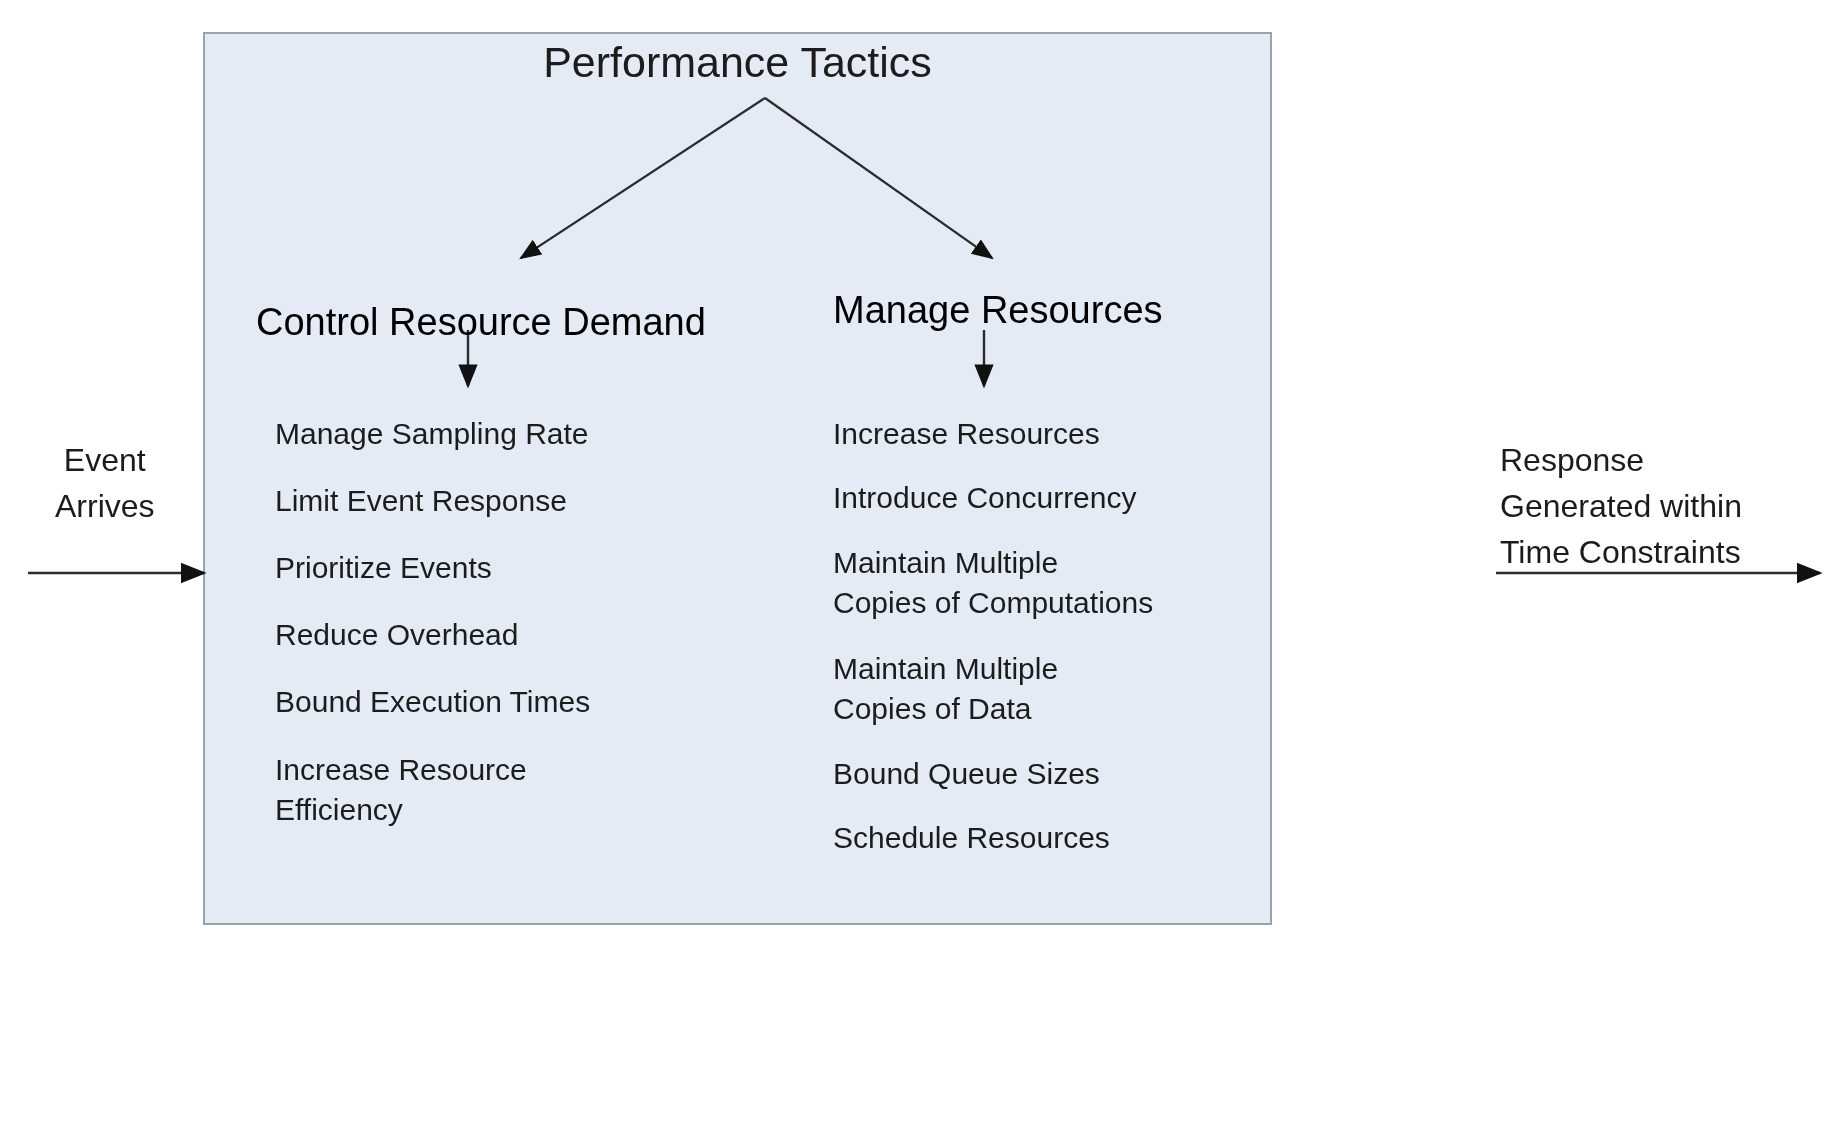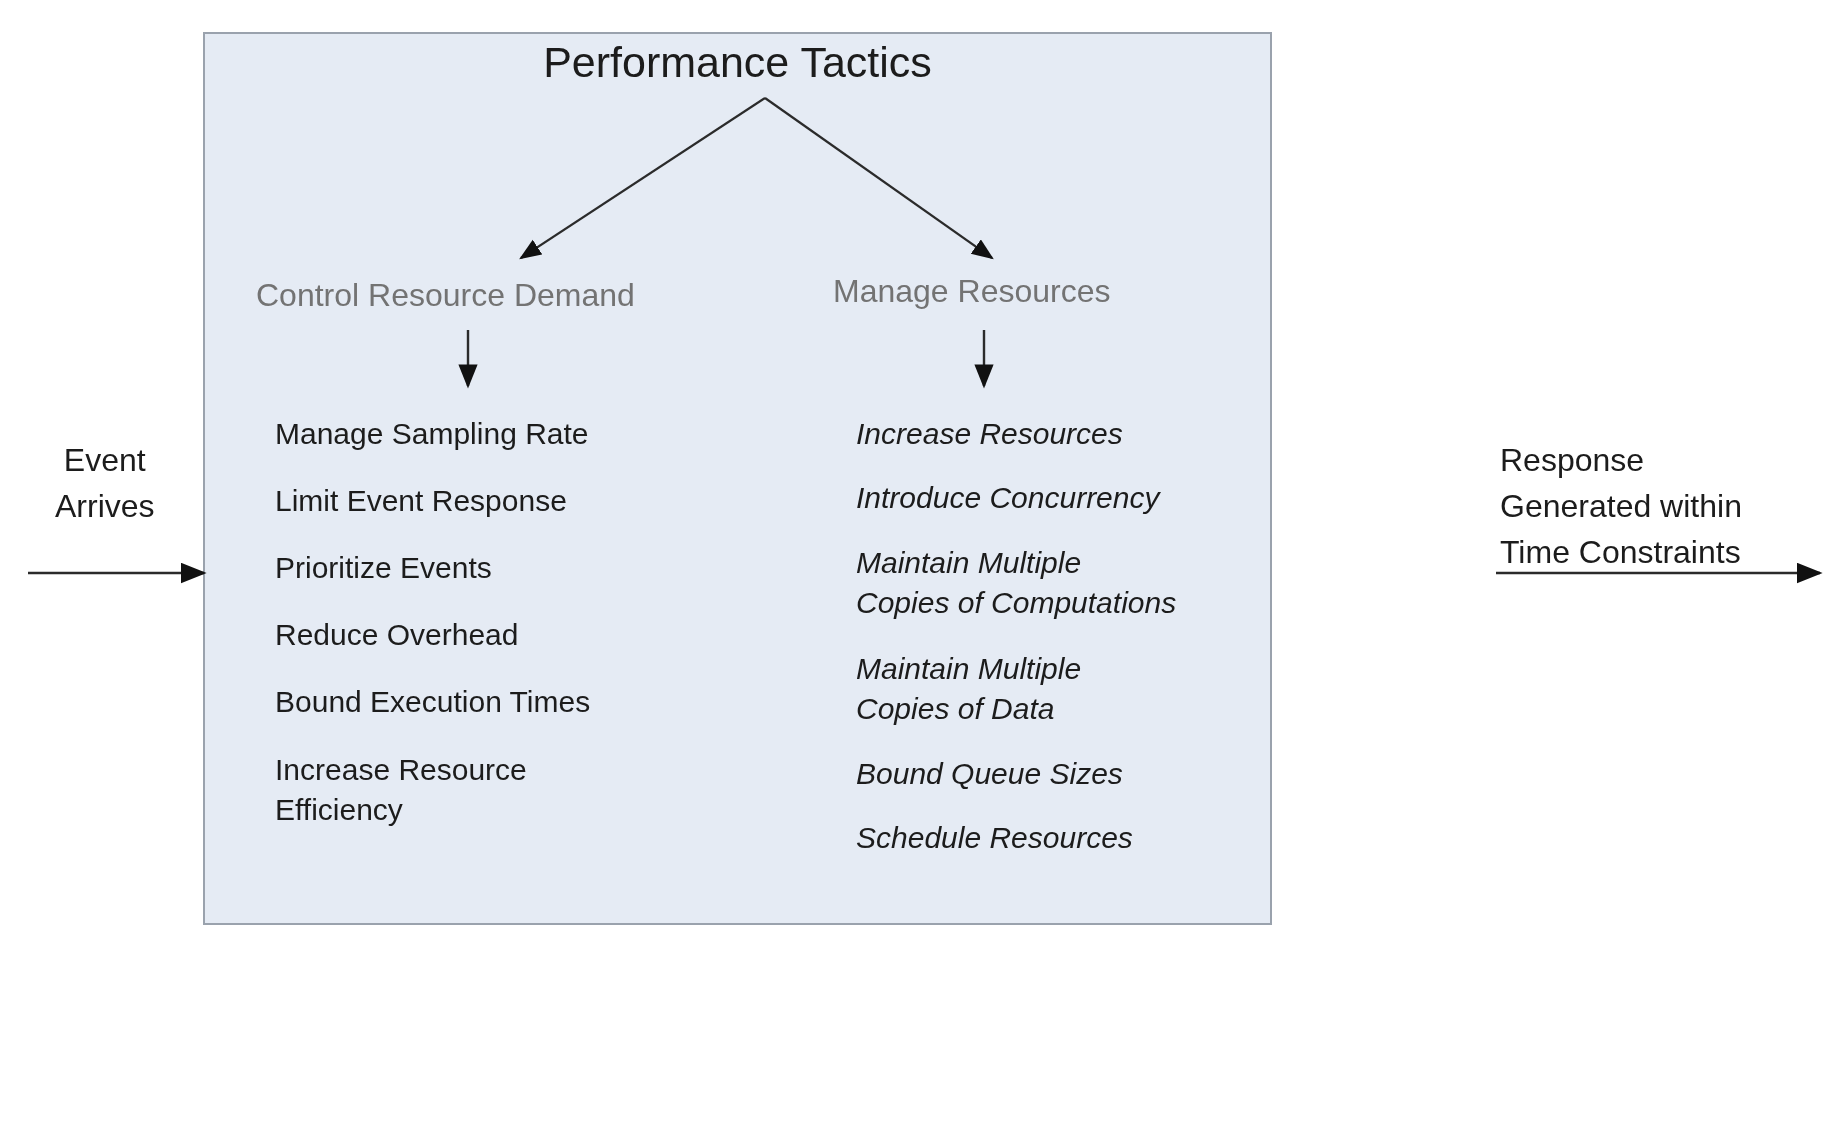--- a/index.html
+++ b/index.html
@@ -54,37 +54,38 @@
     position: absolute;
     left: 0; top: 0;
     width: 1839px;
     height: 1121px;
     pointer-events: none;
   }
 
   
   .cat-header {
     position: absolute;
-    font-size: 32px;
+    font-size: 38px;
     font-weight: 400;
-    color: #737373;
+    color: #000000;
     white-space: nowrap;
+    margin-top: 24px;
   }
   .cat-header.left  { left: 256px; top: 277px; }
-  .cat-header.right { left: 833px; top: 273px; }
+  .cat-header.right { left: 833px; top: 265px; }
 
   
   .tactic-col {
     position: absolute;
     font-size: 30px;
     line-height: 38px;
     color: #1c1c1c;
   }
   .tactic-col.left  { left: 275px; top: 415px; width: 460px; }
-  .tactic-col.right { left: 856px; top: 415px; width: 430px; font-style: italic; }
+  .tactic-col.right { left: 833px; top: 415px; width: 430px; }
 
   .tactic-item {
     margin-bottom: 29px;
     white-space: pre-line;
   }
   .tactic-col.left .tactic-item  { margin-bottom: 29px; }
   .tactic-col.right .tactic-item { margin-bottom: 26px; }
   .tactic-item.multiline { line-height: 40px; }
 
   

